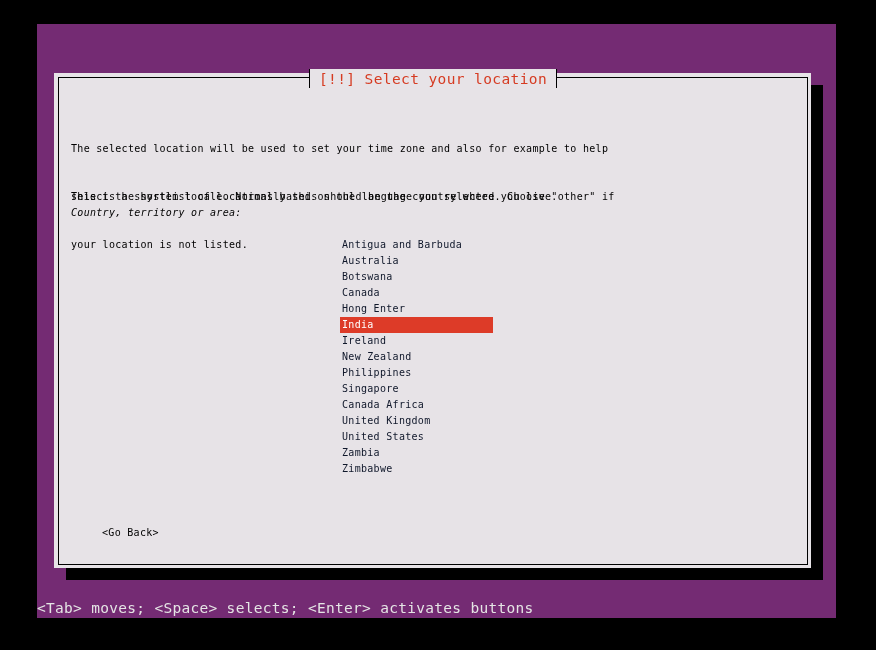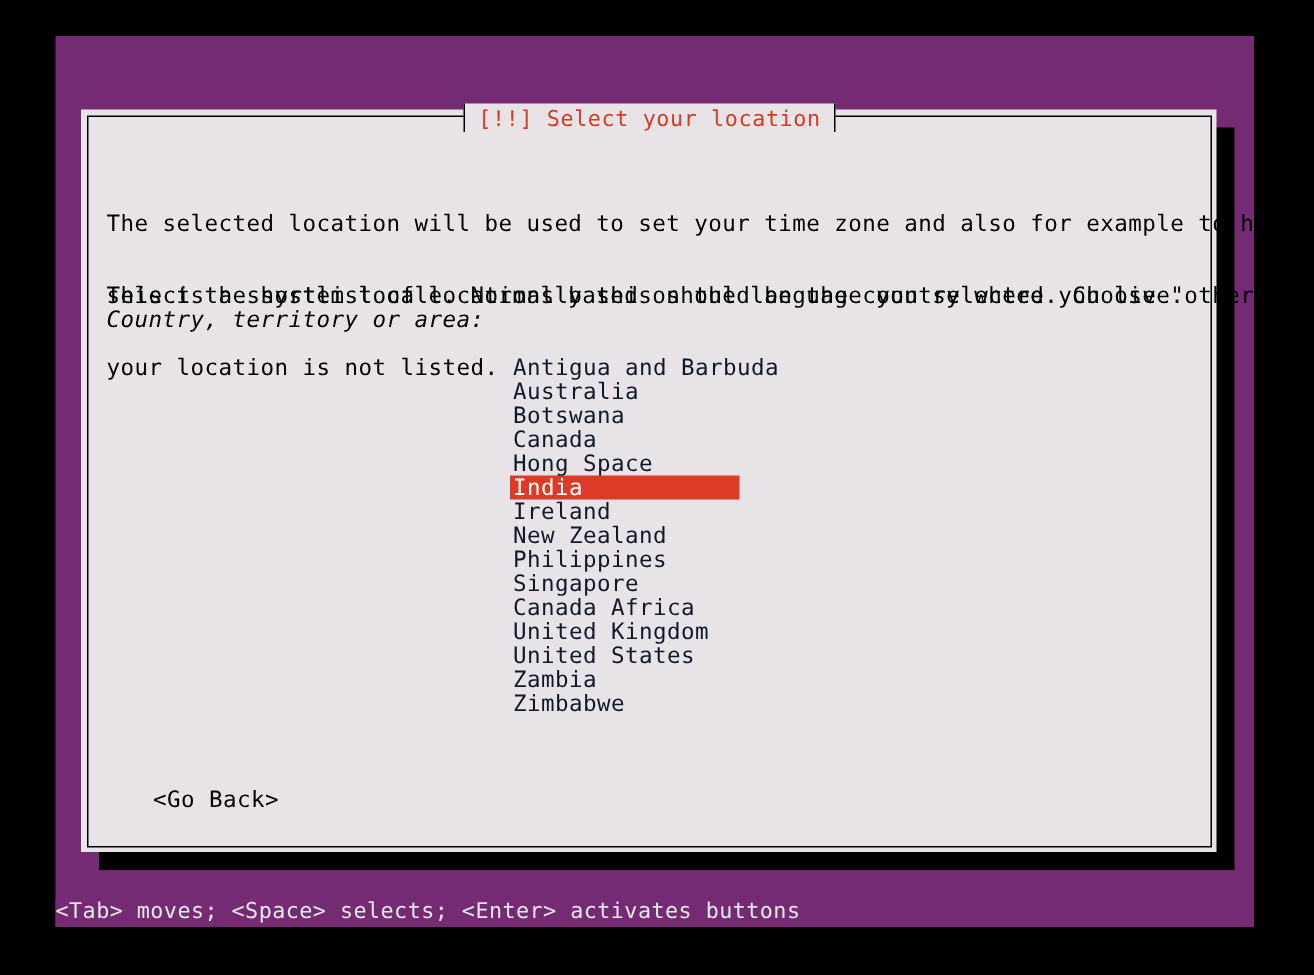--- a/index.html
+++ b/index.html
@@ -88,21 +88,21 @@
   }
 
   
   #content {
     position: absolute;
     left: 0;
     top: 0;
     width: 100%;
     height: 100%;
     color: #000000;
-    font-size: 15px;
+    font-size: 10px;
     line-height: 16px;
   }
 
   .para {
     position: absolute;
     left: 12px;
     white-space: pre;
     letter-spacing: 0.3px;
   }
   .para-line { white-space: pre; }
@@ -190,21 +190,21 @@
           <div class="para-line">your location is not listed.</div>
         </div>
 
         <div class="para" id="prompt-label">Country, territory or area:</div>
 
         <div id="country-list">
           <div class="country-item">Antigua and Barbuda</div>
           <div class="country-item">Australia</div>
           <div class="country-item">Botswana</div>
           <div class="country-item">Canada</div>
-          <div class="country-item">Hong Space</div>
+          <div class="country-item">Hong Enter</div>
           <div class="country-item selected">India</div>
           <div class="country-item">Ireland</div>
           <div class="country-item">New Zealand</div>
           <div class="country-item">Philippines</div>
           <div class="country-item">Singapore</div>
           <div class="country-item">Canada Africa</div>
           <div class="country-item">United Kingdom</div>
           <div class="country-item">United States</div>
           <div class="country-item">Zambia</div>
           <div class="country-item">Zimbabwe</div>

